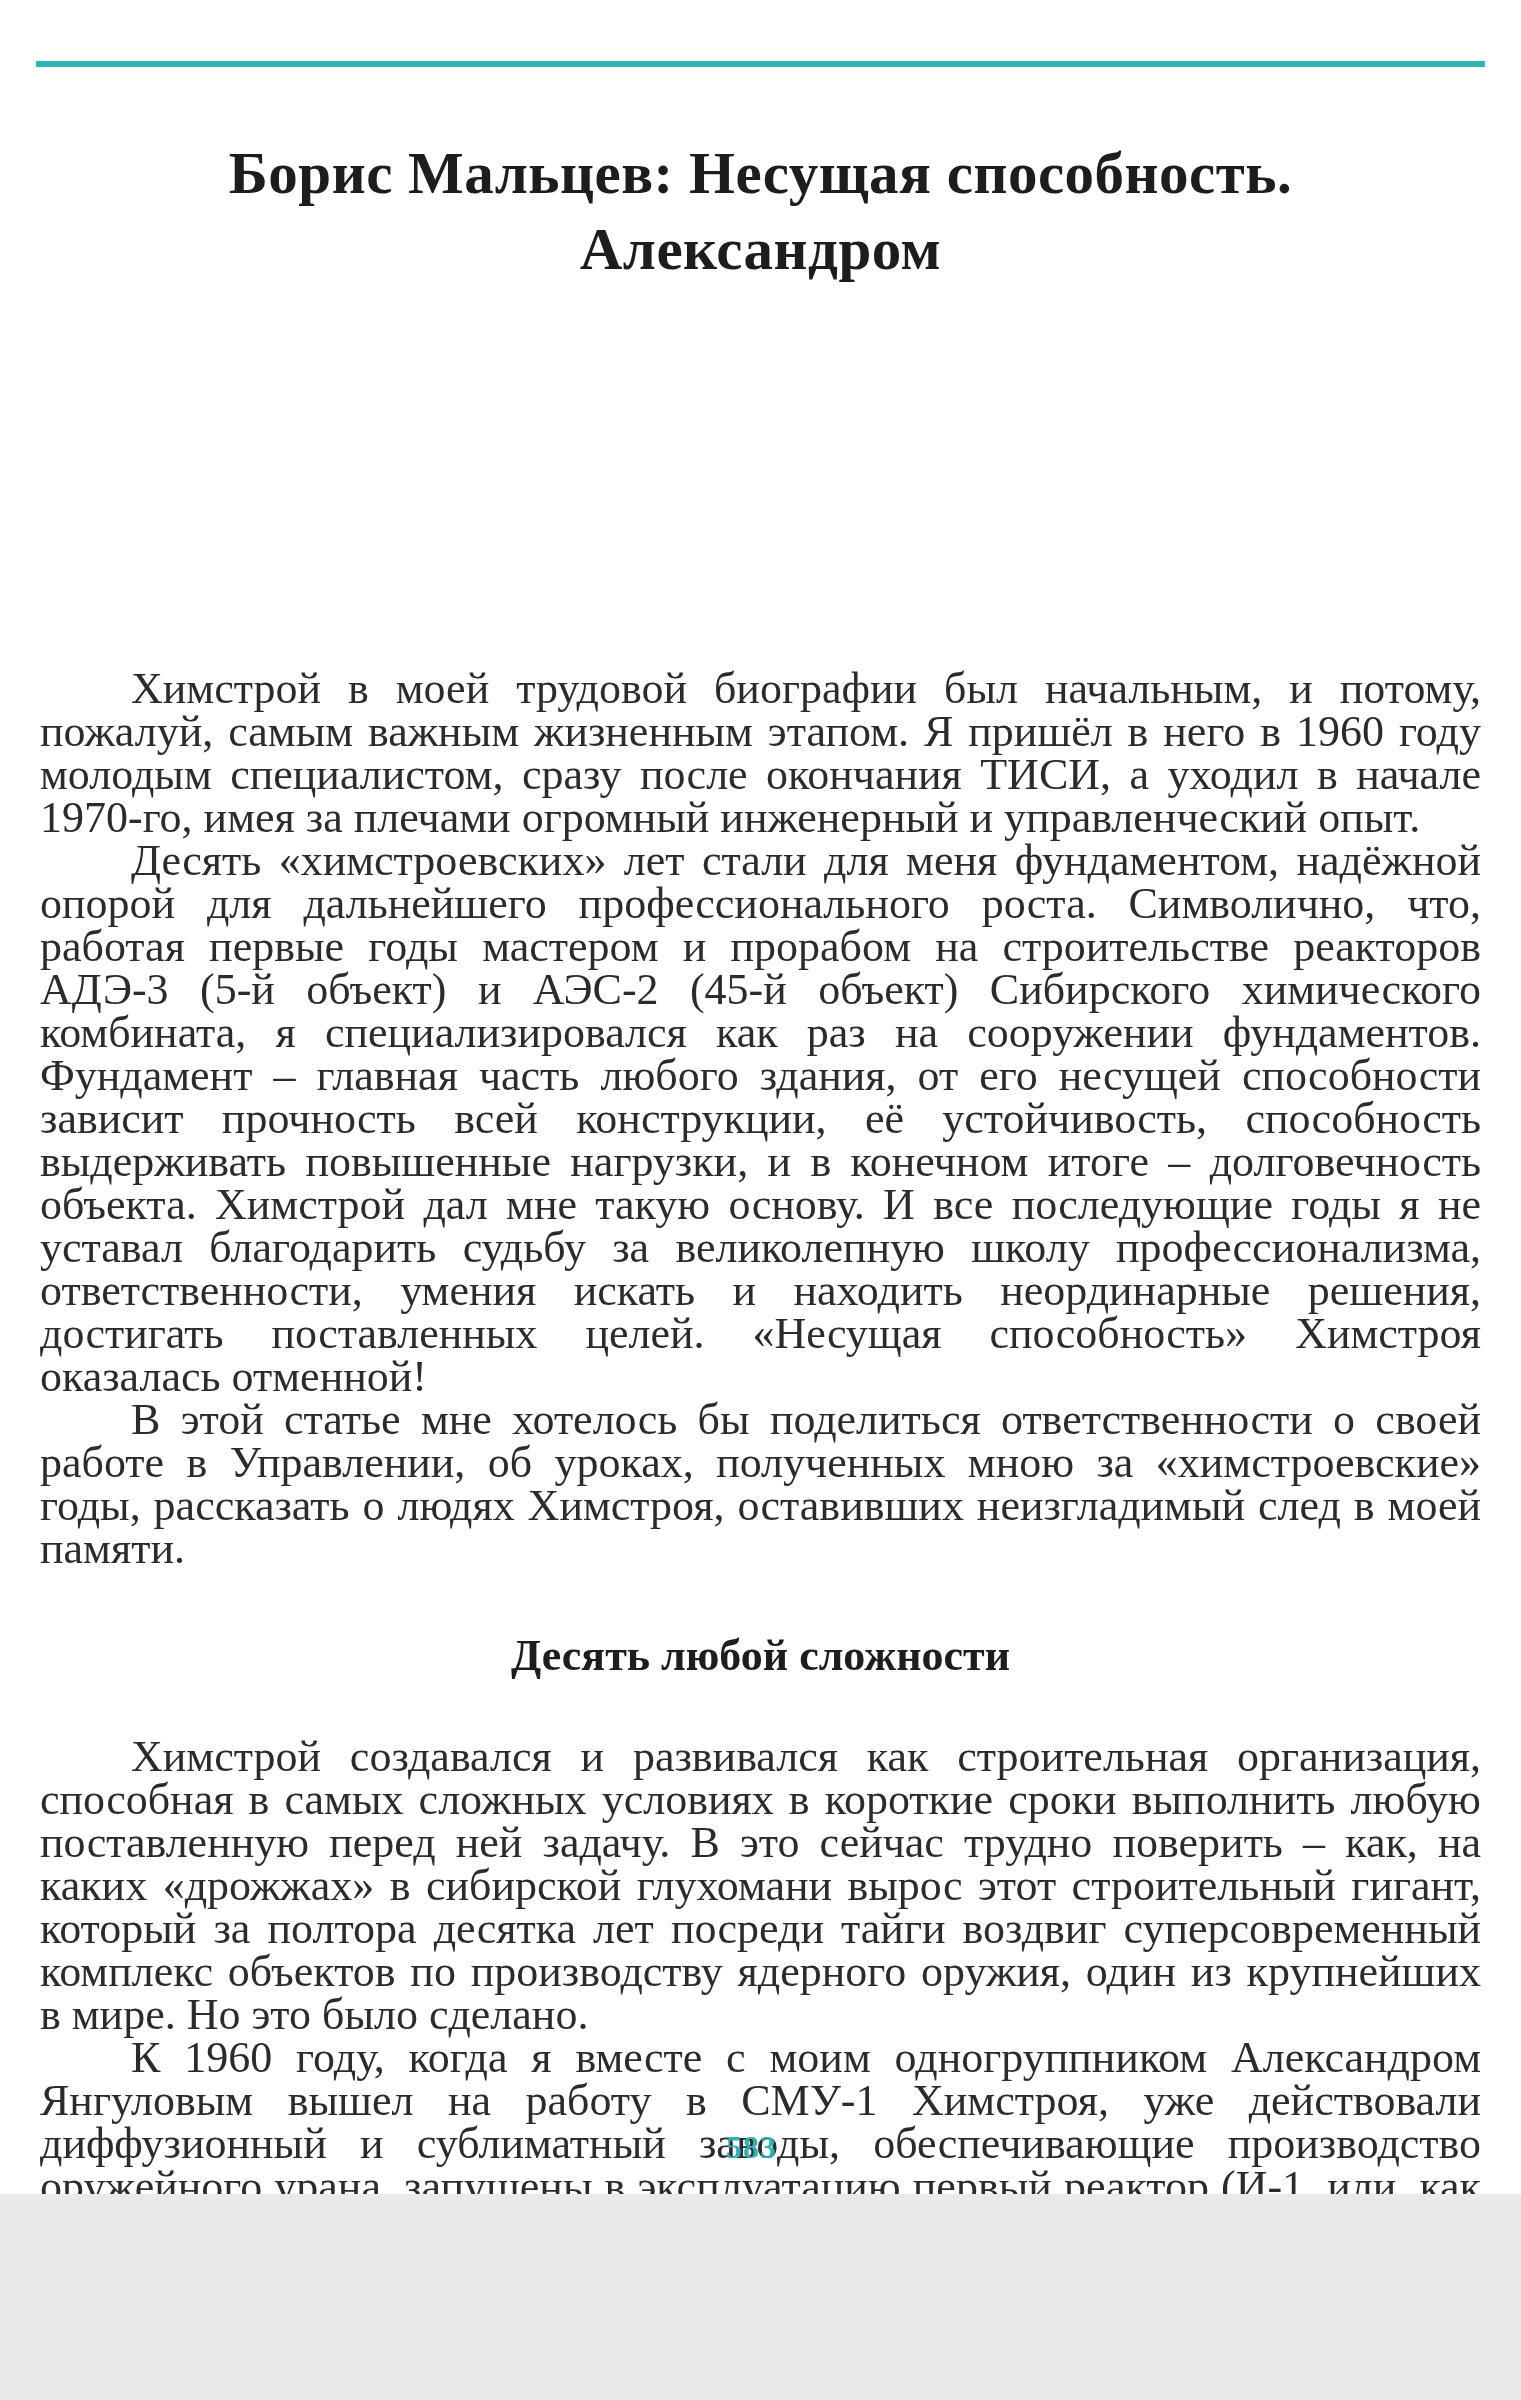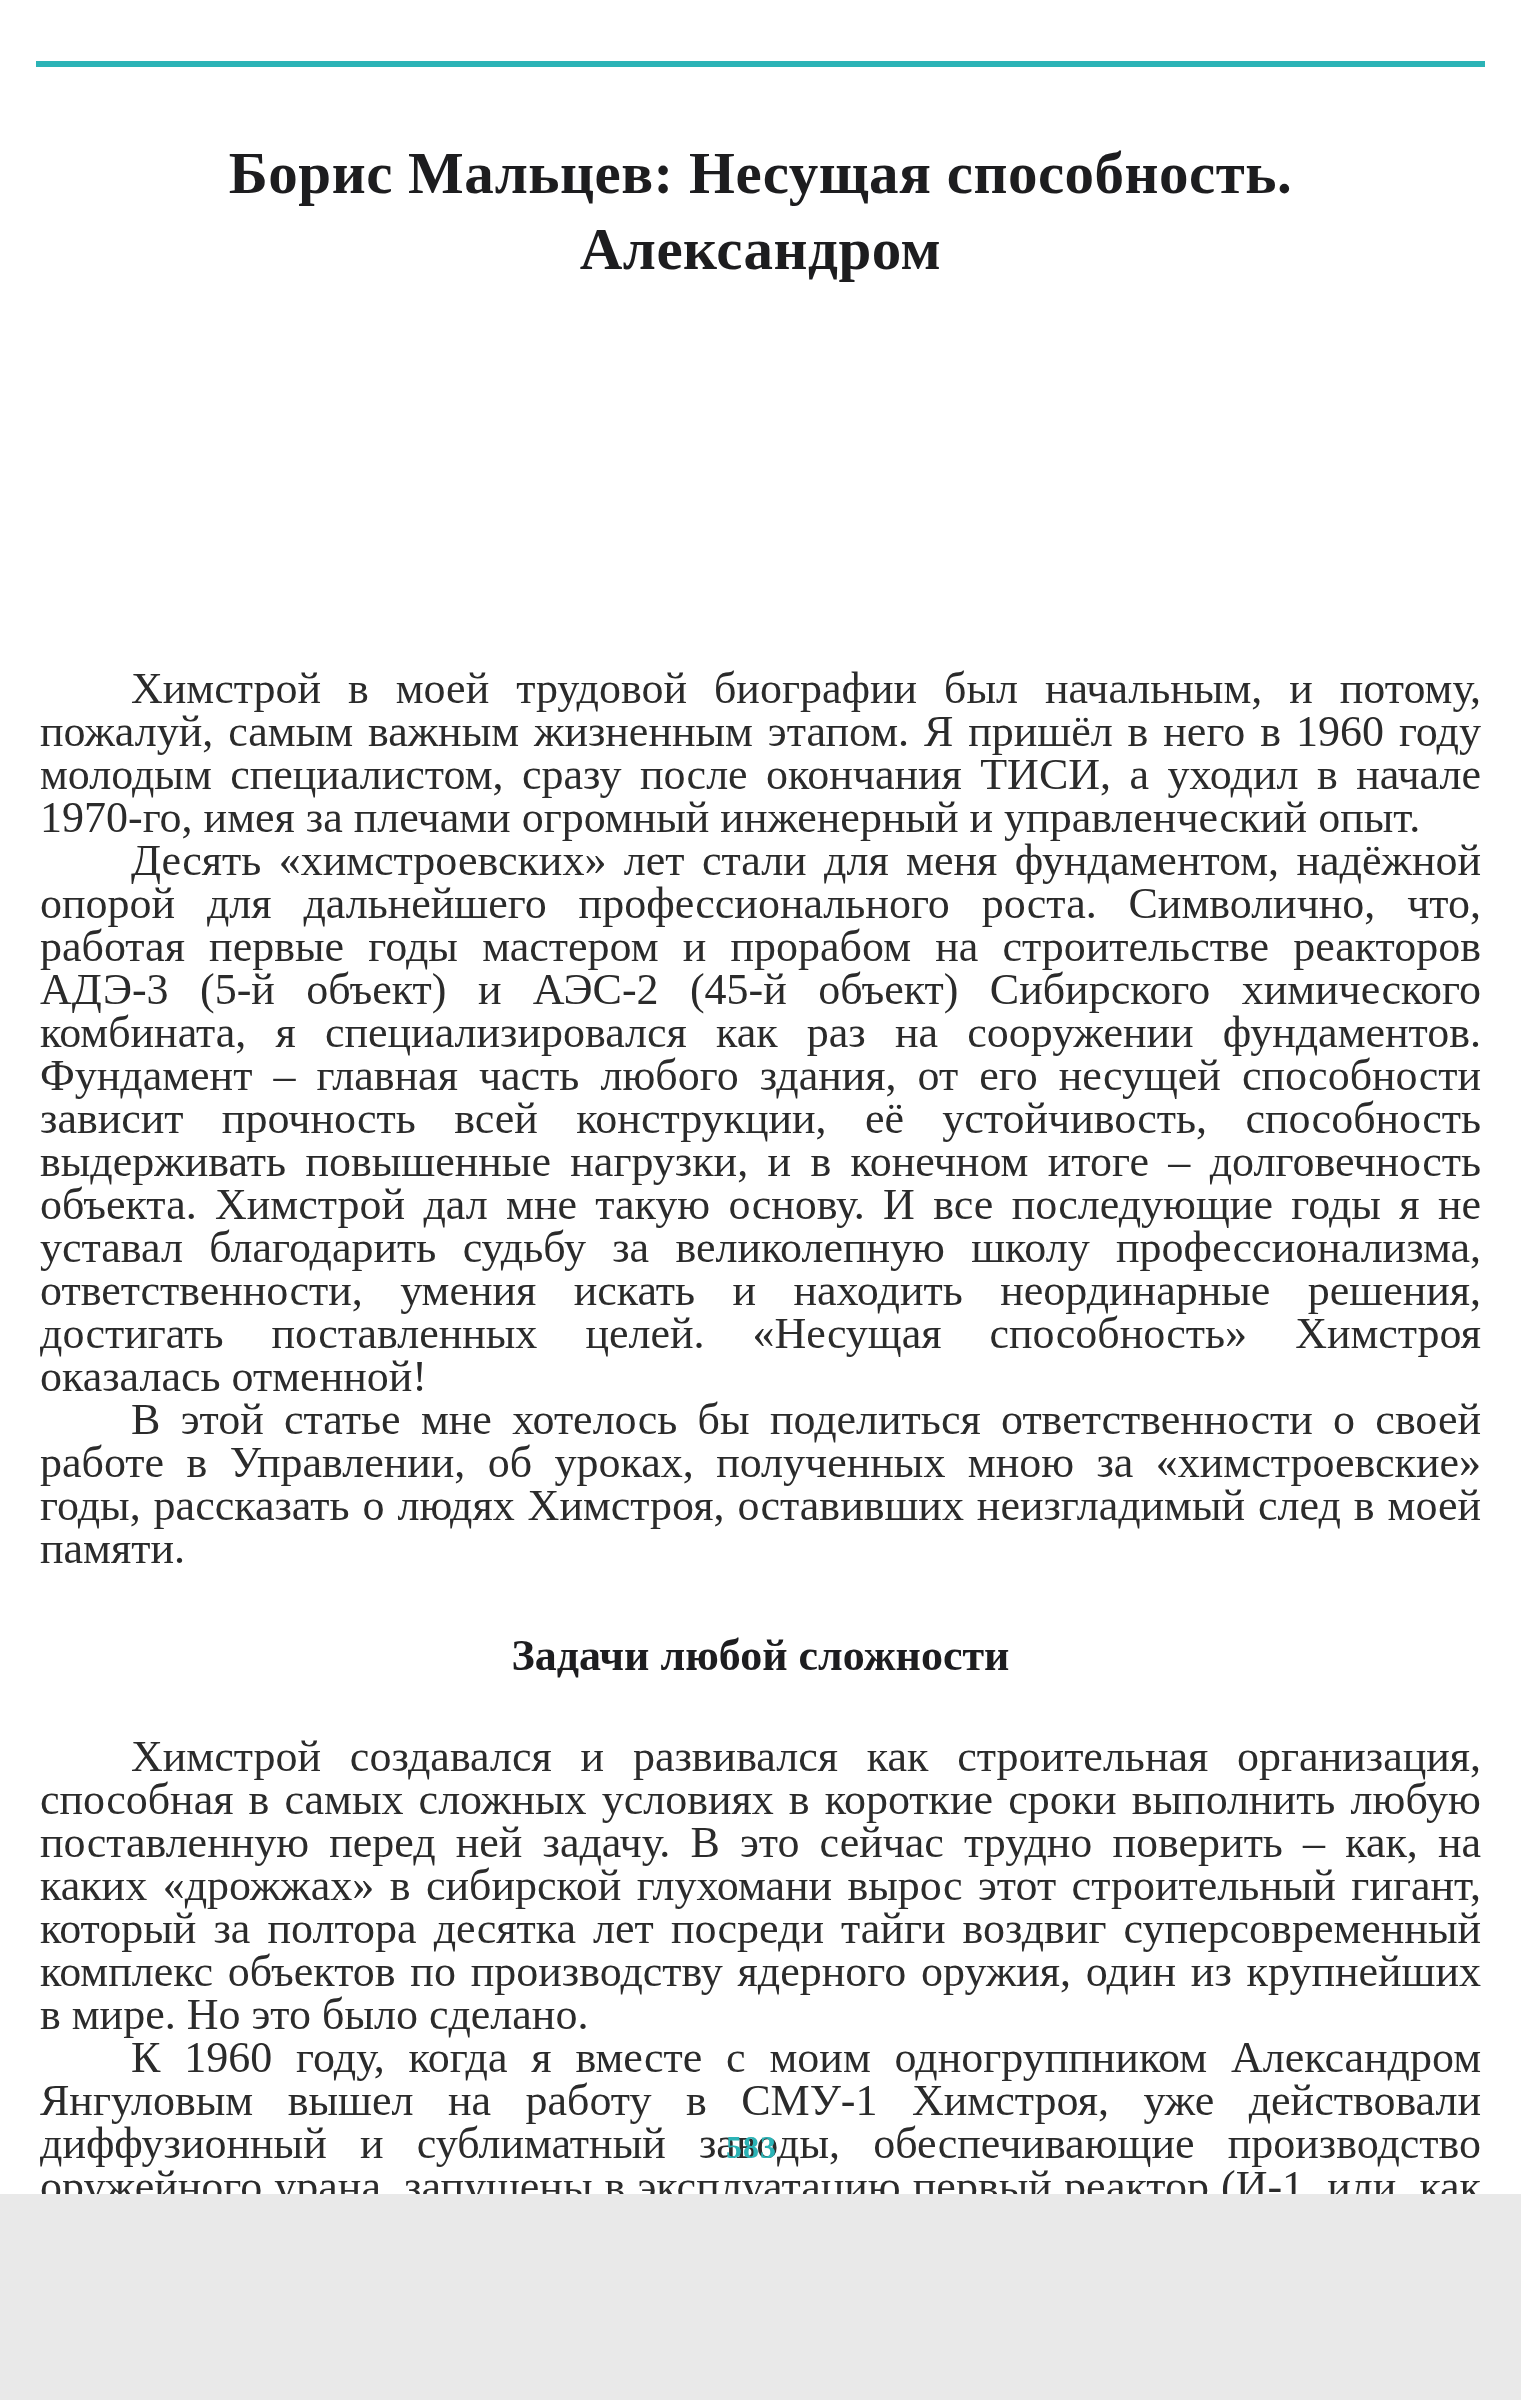--- a/index.html
+++ b/index.html
@@ -80,21 +80,21 @@
     <span class="title-line">Борис Мальцев: Несущая способность.</span>
     <span class="title-line">Александром</span>
   </h1>
 
   <div class="text-block intro">
     <p>Химстрой в моей трудовой биографии был начальным, и потому, пожалуй, самым важным жизненным этапом. Я пришёл в него в 1960 году молодым специалистом, сразу после окончания ТИСИ, а уходил в начале 1970-го, имея за плечами огромный инженерный и управленческий опыт.</p>
     <p>Десять «химстроевских» лет стали для меня фундаментом, надёжной опорой для дальнейшего профессионального роста. Символично, что, работая первые годы мастером и прорабом на строительстве реакторов АДЭ-3 (5-й объект) и АЭС-2 (45-й объект) Сибирского химического комбината, я специализировался как раз на сооружении фундаментов. Фундамент – главная часть любого здания, от его несущей способности зависит прочность всей конструкции, её устойчивость, способность выдерживать повышенные нагрузки, и в конечном итоге – долговечность объекта. Химстрой дал мне такую основу. И все последующие годы я не уставал благодарить судьбу за великолепную школу профессионализма, ответственности, умения искать и находить неординарные решения, достигать поставленных целей. «Несущая способность» Химстроя оказалась отменной!</p>
     <p>В этой статье мне хотелось бы поделиться ответственности о своей работе в Управлении, об уроках, полученных мною за «химстроевские» годы, рассказать о людях Химстроя, оставивших неизгладимый след в моей памяти.</p>
   </div>
 
-  <h2 class="section-heading">Задачи любой сложности</h2>
+  <h2 class="section-heading">Десять любой сложности</h2>
 
   <div class="text-block">
     <p>Химстрой создавался и развивался как строительная организация, способная в самых сложных условиях в короткие сроки выполнить любую поставленную перед ней задачу. В это сейчас трудно поверить – как, на каких «дрожжах» в сибирской глухомани вырос этот строительный гигант, который за полтора десятка лет посреди тайги воздвиг суперсовременный комплекс объектов по производству ядерного оружия, один из крупнейших в мире. Но это было сделано.</p>
     <p>К 1960 году, когда я вместе с моим одногруппником Александром Янгуловым вышел на работу в СМУ-1 Химстроя, уже действовали диффузионный и сублиматный заводы, обеспечивающие производство оружейного урана, запущены в эксплуатацию первый реактор (И-1, или, как его называли, «Иван-1»), а также атомный реактор ЭИ-2 («Иван-2») двойного назначения, производящий и тепло, и плутоний. Полным ходом шло сооружение третьего реактора АДЭ-3 («Иван-3»), в завершении строительства которого мне довелось участвовать. Возводились корпуса</p>
   </div>
 
   <div class="page-number">583</div>
 
 </div>
 

